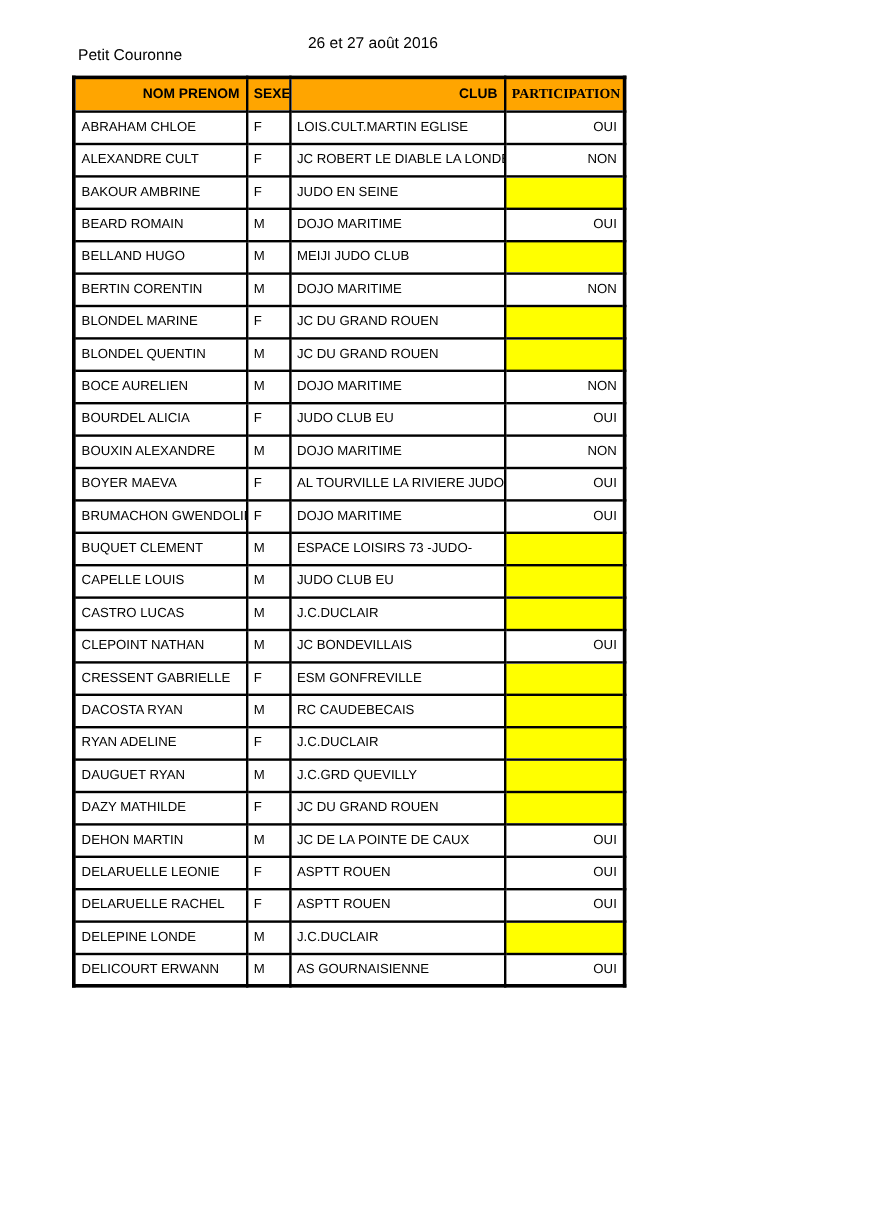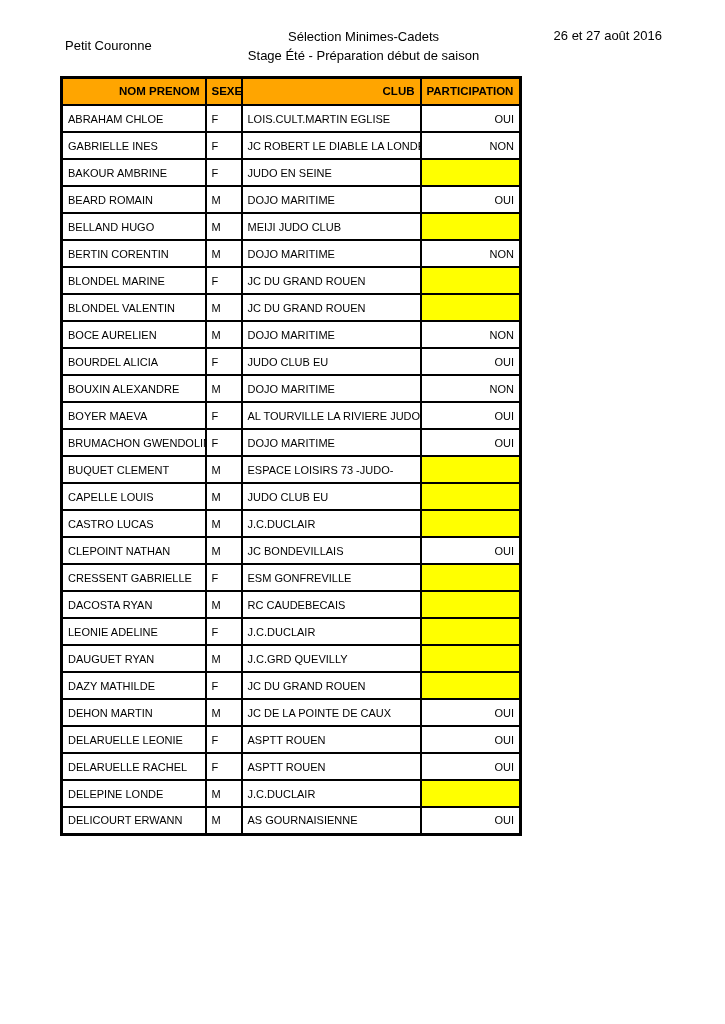--- a/index.html
+++ b/index.html
@@ -45,33 +45,29 @@
     white-space:nowrap;
     vertical-align:middle;
   }
   thead th{
     background:var(--header-bg);
     font-weight:bold;
     text-align:right;
     font-size:11.5px;
     height:28px;
   }
-  thead th.part-h{text-align:left;}
+  thead th.part-h{text-align:right;font-family:Liberation Serif, serif;}
   td.part{text-align:right;}
   td.hl{background:var(--highlight-bg);}
 </style>
 </head>
 <body>
 
 <div class="topbar">
   <div class="left">Petit Couronne</div>
-  <div class="center">
-    <div>Sélection Minimes-Cadets</div>
-    <div>Stage Été - Préparation début de saison</div>
-  </div>
   <div class="right">26 et 27 août 2016</div>
 </div>
 
 <table class="participants">
   <colgroup>
     <col class="c-name">
       <col class="c-sexe">
       <col class="c-club">
       <col class="c-part">
   </colgroup>
@@ -84,21 +80,21 @@
       </tr>
   </thead>
   <tbody id="body-rows">
       <tr>
         <td>ABRAHAM CHLOE</td>
         <td>F</td>
         <td>LOIS.CULT.MARTIN EGLISE</td>
         <td class="part">OUI</td>
       </tr>
       <tr>
-        <td>GABRIELLE INES</td>
+        <td>ALEXANDRE CULT</td>
         <td>F</td>
         <td>JC ROBERT LE DIABLE LA LONDE</td>
         <td class="part">NON</td>
       </tr>
       <tr>
         <td>BAKOUR AMBRINE</td>
         <td>F</td>
         <td>JUDO EN SEINE</td>
         <td class="part hl"></td>
       </tr>
@@ -120,21 +116,21 @@
         <td>DOJO MARITIME</td>
         <td class="part">NON</td>
       </tr>
       <tr>
         <td>BLONDEL MARINE</td>
         <td>F</td>
         <td>JC DU GRAND ROUEN</td>
         <td class="part hl"></td>
       </tr>
       <tr>
-        <td>BLONDEL VALENTIN</td>
+        <td>BLONDEL QUENTIN</td>
         <td>M</td>
         <td>JC DU GRAND ROUEN</td>
         <td class="part hl"></td>
       </tr>
       <tr>
         <td>BOCE AURELIEN</td>
         <td>M</td>
         <td>DOJO MARITIME</td>
         <td class="part">NON</td>
       </tr>
@@ -192,21 +188,21 @@
         <td>ESM GONFREVILLE</td>
         <td class="part hl"></td>
       </tr>
       <tr>
         <td>DACOSTA RYAN</td>
         <td>M</td>
         <td>RC CAUDEBECAIS</td>
         <td class="part hl"></td>
       </tr>
       <tr>
-        <td>LEONIE ADELINE</td>
+        <td>RYAN ADELINE</td>
         <td>F</td>
         <td>J.C.DUCLAIR</td>
         <td class="part hl"></td>
       </tr>
       <tr>
         <td>DAUGUET RYAN</td>
         <td>M</td>
         <td>J.C.GRD QUEVILLY</td>
         <td class="part hl"></td>
       </tr>

